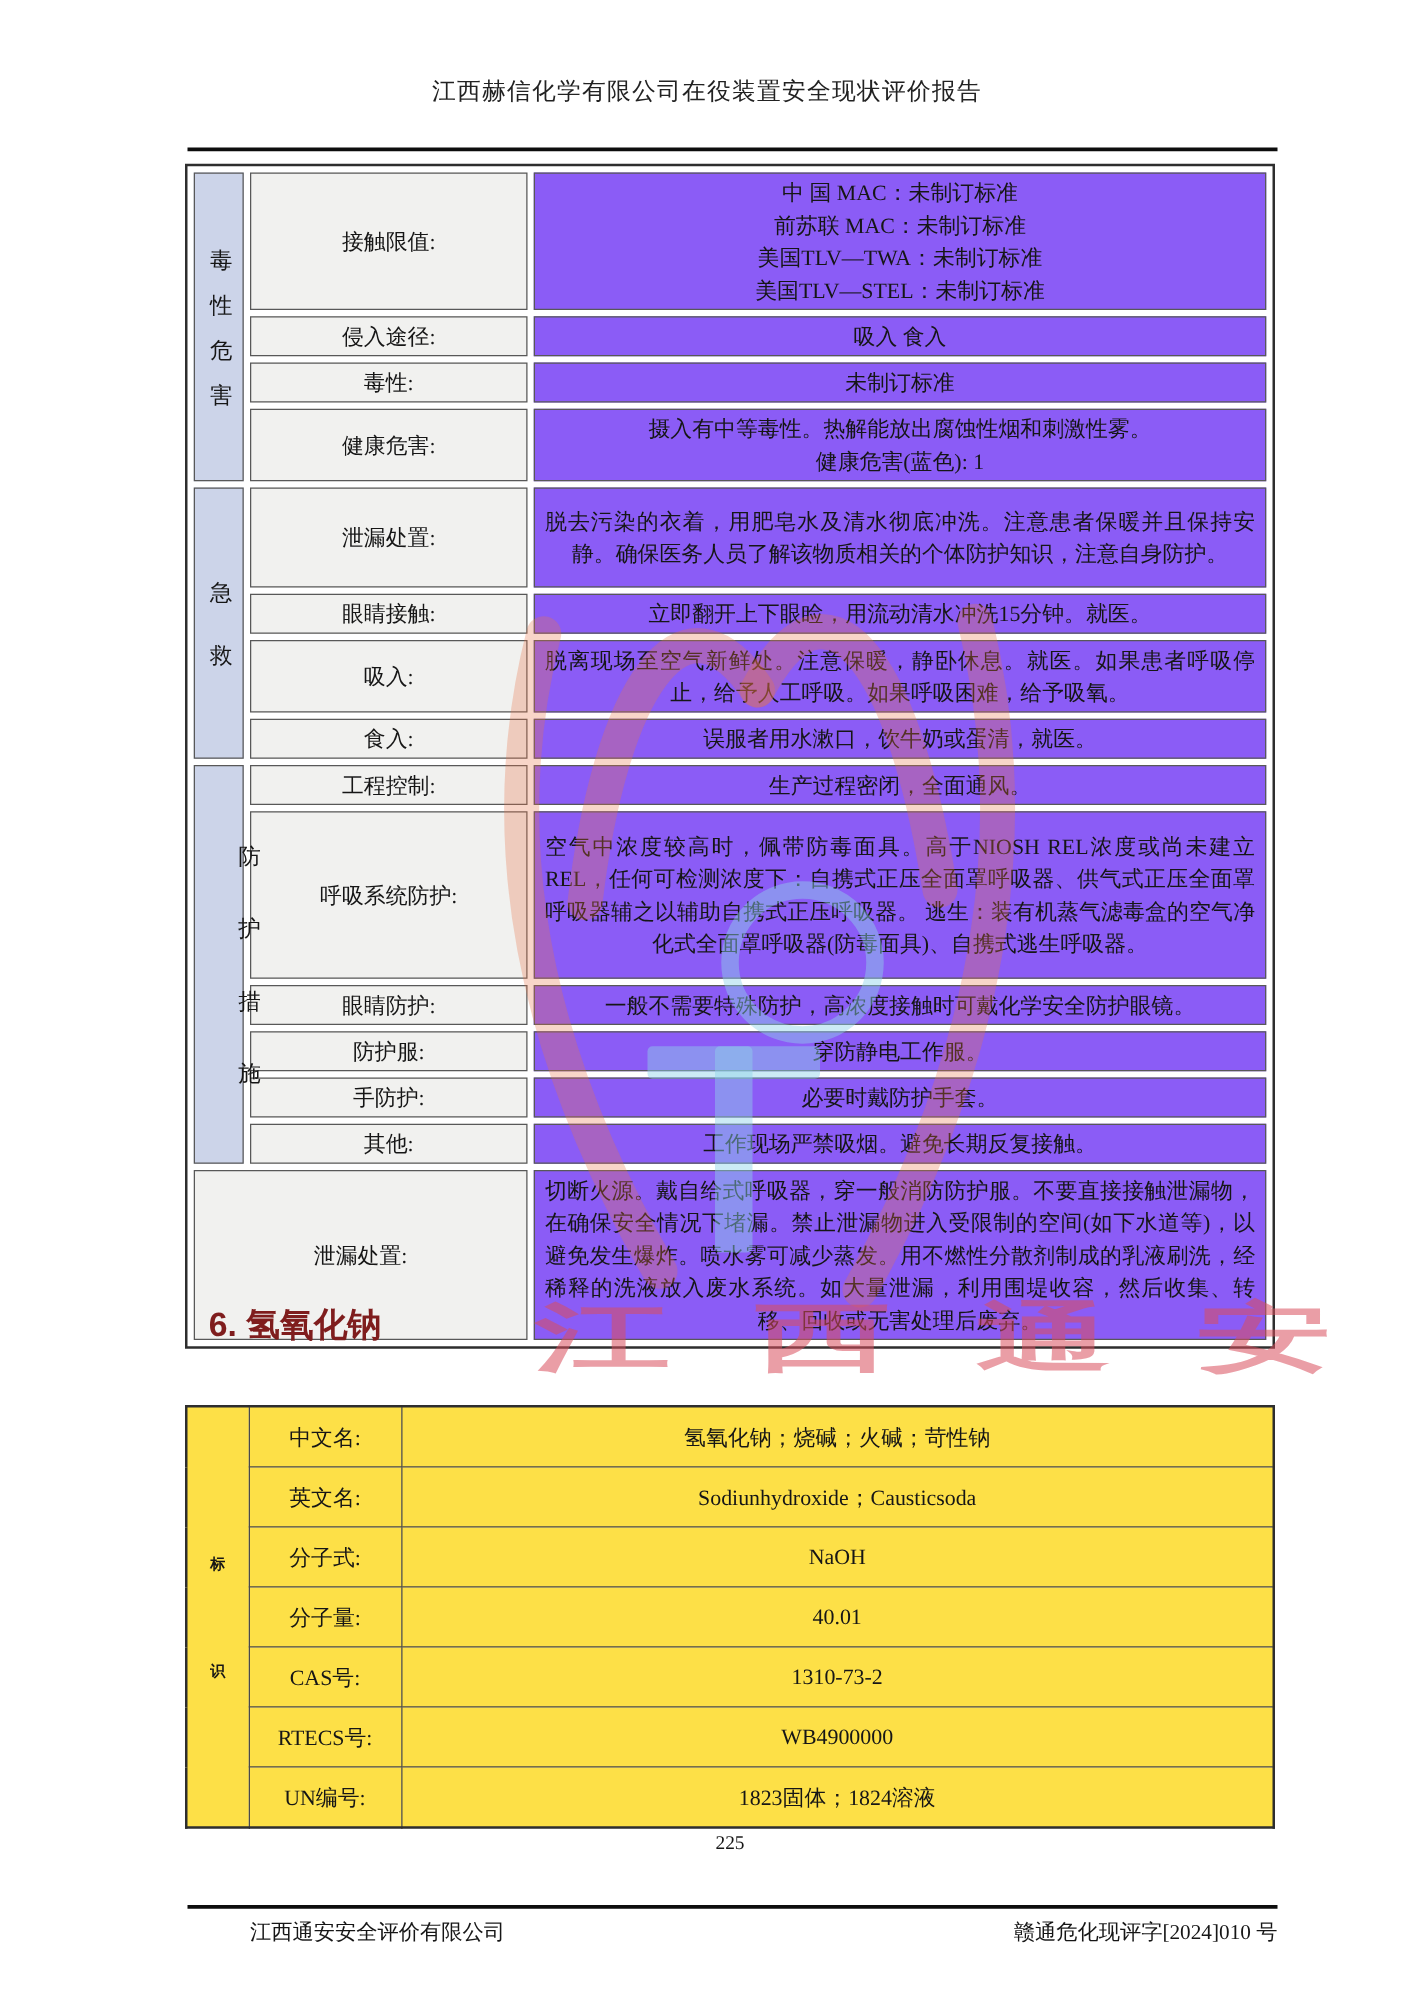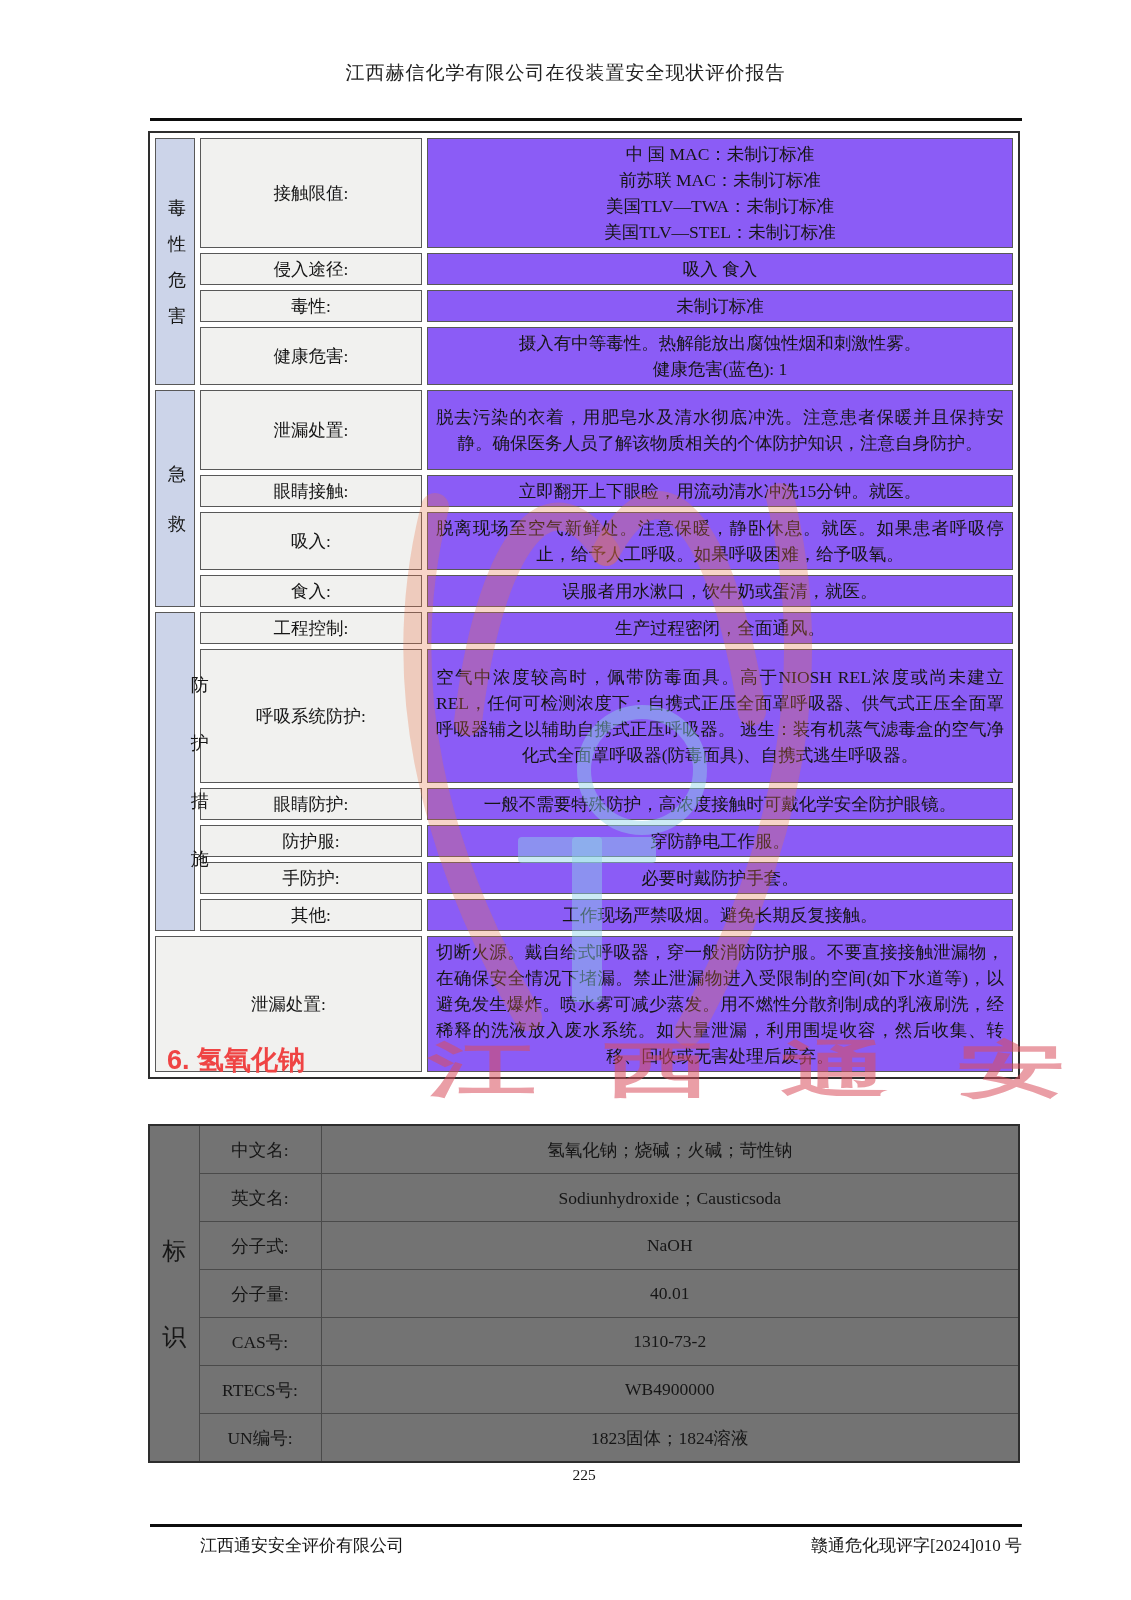--- a/index.html
+++ b/index.html
@@ -33,34 +33,34 @@
   .lcell { background:#f1f1ef; text-align:center;margin-left:24px; }
   .vcell { background:#8b5cf6; text-align:justify; text-align-last:center; white-space:pre-line; }
   tr.h108 td{height:108px} tr.h28 td{height:28px} tr.h52 td{height:52px}
   tr.h80 td{height:80px}  tr.h56 td{height:56px} tr.h134 td{height:134px}
   tr.h128 td{height:128px}
 
   
   .sec-h {
     position:absolute; left:167px; top:1042px;
     font-family:"Liberation Sans","DejaVu Sans",sans-serif;
-    font-weight:bold; font-size:27px; color:#ef4444;
+    font-weight:bold; font-size:27px; color:#7f1d1d;
   }
 
   
   .t2wrap { position:absolute; left:148px; top:1124px; width:872px; }
   table.t2 {
     border-collapse:collapse; width:100%; table-layout:fixed;
     border:2px solid #2e2e2e;
   }
   table.t2 td {
     border:1px solid #4a4a4a; text-align:center; vertical-align:middle;
-    font-size:17.5px; height:45px; background:#737373;
-  }
-  .gtext2 { display:inline-block; width:1.15em; word-break:break-all; font-size:24px; line-height:86px; }
+    font-size:17.5px; height:45px; background:#fde047;
+  }
+  .gtext2 { display:inline-block; width:1.15em; word-break:break-all; font-size:12px; line-height:86px;font-weight:bold; }
 
   
   .page-num { position:absolute; left:148px; width:872px; top:1466px; text-align:center; font-size:15.5px; }
   .f-left  { position:absolute; left:200px; top:1534px; font-size:17px; }
   .f-right { position:absolute; right:109px; top:1534px; font-size:17px; }
 
   
   .logo-wm { position:absolute; left:360px; top:392px; width:490px; height:680px; z-index:5; pointer-events:none; }
   .text-wm {
     position:absolute; left:428px; top:1030px; z-index:6; pointer-events:none;

